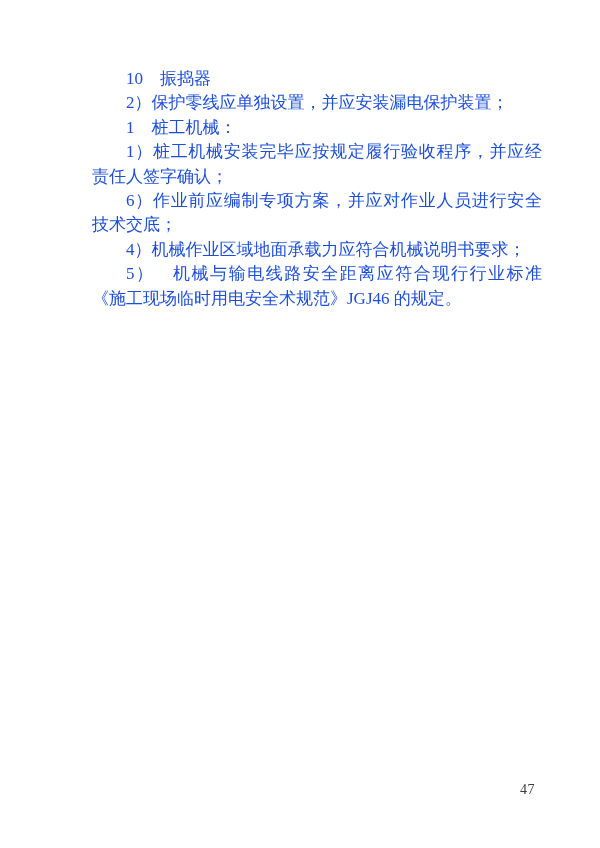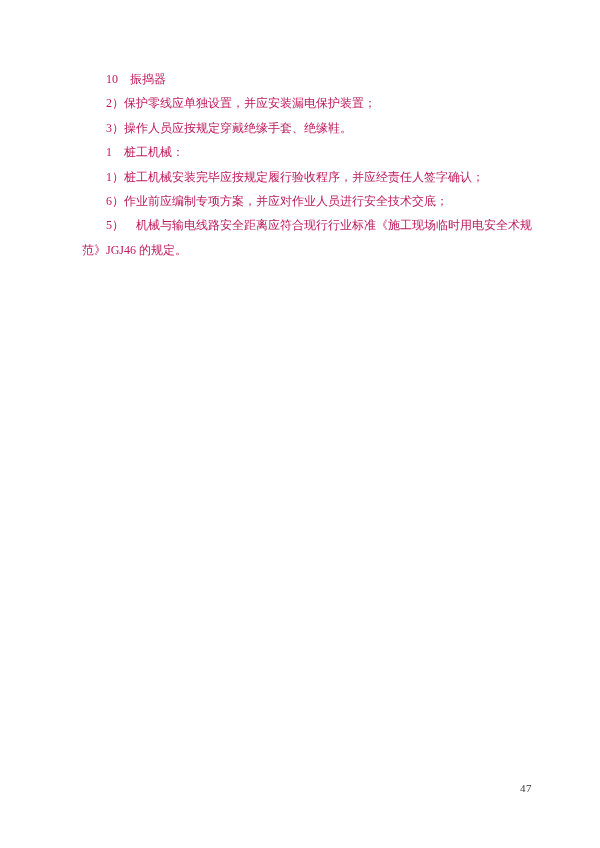--- a/index.html
+++ b/index.html
@@ -10,50 +10,50 @@
   .page {
     position: relative;
     width: 600px;
     height: 848px;
     background: #ffffff;
     overflow: hidden;
     font-family: "Liberation Serif", "DejaVu Serif", serif;
   }
   .content {
     position: absolute;
-    left: 82px;
+    left: 92px;
     top: 67px;
     width: 450px;
-    font-size: 12px;
+    font-size: 17px;
     line-height: 24.4px;
-    color: #be185d;
+    color: #1d4ed8;
     text-align: justify;
   }
   .para {
     margin: 0;
     padding: 0;
     text-indent: 2em;
     word-break: break-all;
   }
   .page-number {
     position: absolute;
     left: 520px;
     top: 782px;
-    font-size: 11px;
+    font-size: 14px;
     color: #3a3a3a;
     letter-spacing: 0.5px;
   }
 </style>
 </head>
 <body>
 
 <div class="page">
   <div class="content">
     <p class="para">10　振捣器</p>
     <p class="para">2）保护零线应单独设置，并应安装漏电保护装置；</p>
-    <p class="para">3）操作人员应按规定穿戴绝缘手套、绝缘鞋。</p>
     <p class="para">1　桩工机械：</p>
     <p class="para">1）桩工机械安装完毕应按规定履行验收程序，并应经责任人签字确认；</p>
     <p class="para">6）作业前应编制专项方案，并应对作业人员进行安全技术交底；</p>
+    <p class="para">4）机械作业区域地面承载力应符合机械说明书要求；</p>
     <p class="para">5）　机械与输电线路安全距离应符合现行行业标准《施工现场临时用电安全术规范》JGJ46 的规定。</p>
   </div>
   <div class="page-number">47</div>
 </div>
 
 </body></html>

